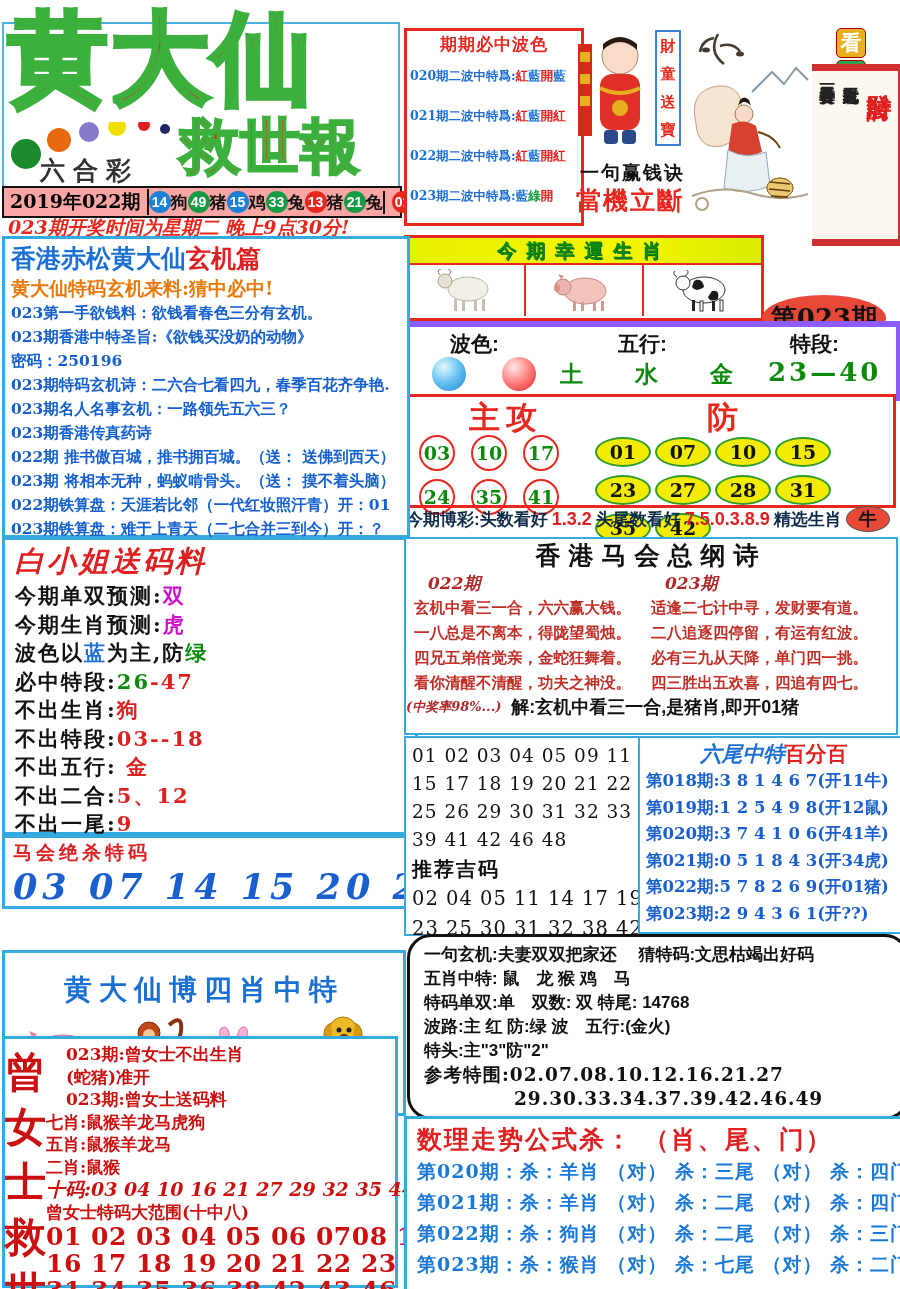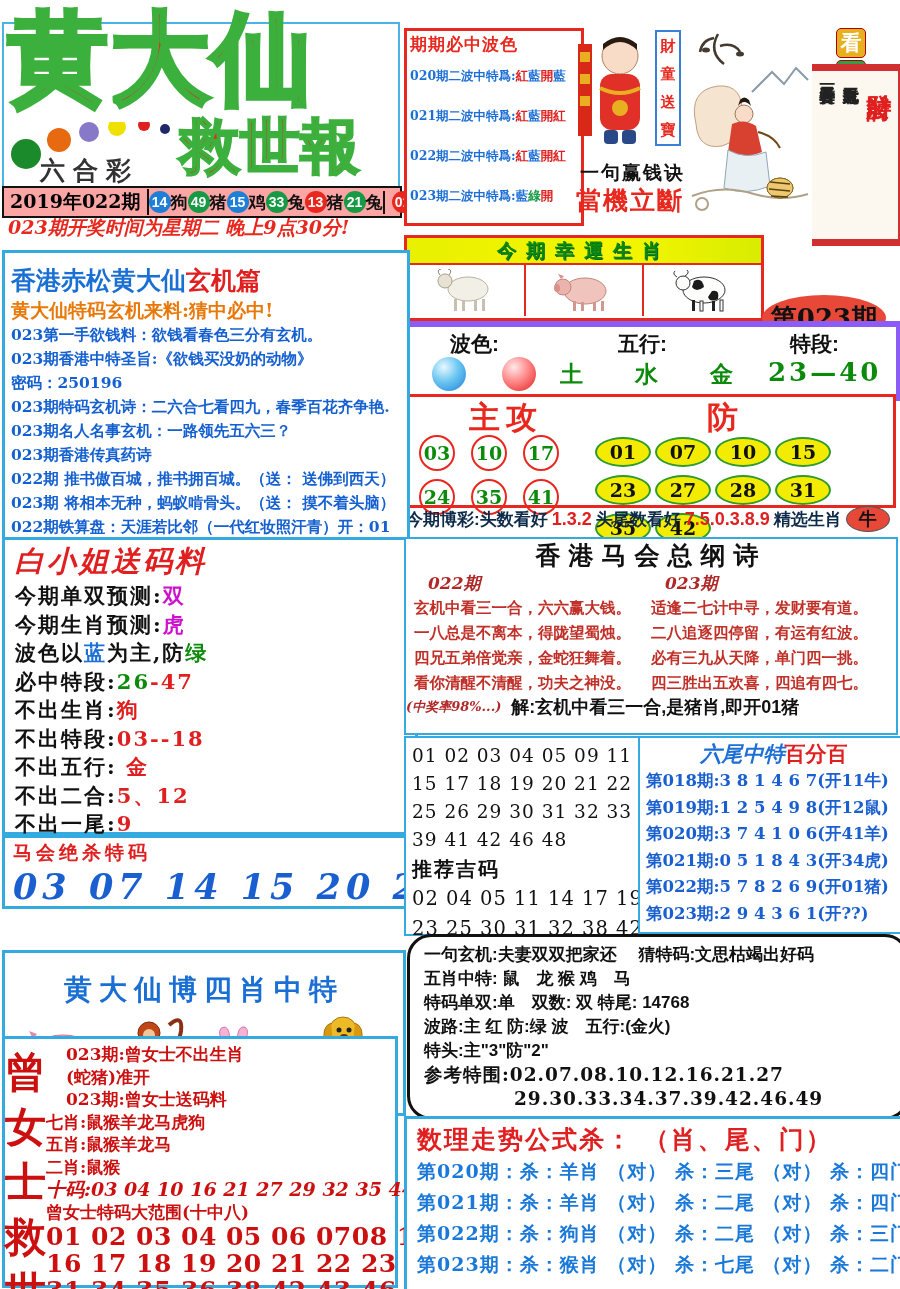--- a/index.html
+++ b/index.html
@@ -21,21 +21,21 @@
   .ball-item{display:flex;align-items:center;}
   .ball-item:last-child{border-left:2px solid #111;padding-left:7px;}
   .ball{width:22px;height:22px;border-radius:50%;color:#fff;font-size:14px;font-weight:bold;
         display:inline-flex;align-items:center;justify-content:center;font-family:"Liberation Sans",sans-serif;}
   .ball-blue{background:#1d7fd6;} .ball-green{background:#169a43;} .ball-red{background:#e8281e;}
   .ball-zodiac{font-size:17px;font-weight:bold;color:#111;}
   .draw-note{left:8px;top:215px;font-size:19px;font-weight:bold;font-style:italic;color:#e8281e;white-space:nowrap;}
 
   
   .wave-box{left:404px;top:28px;width:168px;height:188px;border:3px solid #e8281e;background:#fff;padding:2px 3px;}
-  .wave-title{color:#e8281e;font-size:17px;font-weight:bold;text-align:left;letter-spacing:1px;white-space:nowrap;}
+  .wave-title{color:#e8281e;font-size:17px;font-weight:bold;text-align:center;letter-spacing:1px;white-space:nowrap;}
   .wave-lines{display:flex;flex-direction:column;justify-content:space-around;height:160px;}
   .wave-line{font-size:12.5px;font-weight:bold;white-space:nowrap;}
   .wave-prefix{color:#1d6fd6;}
 
   
   .caitong-box{left:655px;top:30px;width:22px;height:112px;border:2px solid #3a7fd6;display:flex;flex-direction:column;
                align-items:center;justify-content:space-around;color:#e8281e;font-size:15px;font-weight:bold;background:#fff;}
   .yiju-title{left:580px;top:160px;font-size:19px;font-weight:bold;color:#111;letter-spacing:2px;white-space:nowrap;}
   .dangji{left:576px;top:184px;font-size:25px;font-weight:bold;color:#e8281e;letter-spacing:2px;white-space:nowrap;}
 
@@ -80,21 +80,21 @@
   .fang-num{width:52px;height:26px;border-radius:50%;background:#f4ec00;border:2px solid #2f9a2f;color:#111;
             font-size:19px;font-weight:bold;display:inline-flex;align-items:center;justify-content:center;}
   .bocai{left:406px;top:506px;width:492px;font-size:17px;font-weight:bold;color:#0d2a4a;white-space:nowrap;
          display:flex;align-items:center;gap:4px;font-family:"Liberation Sans",sans-serif;}
   .bocai .red{color:#e02020;font-size:18px;}
   .niu-oval{background:#e84838;border:1px solid #555;border-radius:50%;width:42px;height:24px;display:inline-flex;
             align-items:center;justify-content:center;color:#111;font-size:18px;font-weight:bold;}
 
   
   .lbox{left:2px;border:3px solid #35aae0;background:#fff;width:390px;}
-  .xuanji-box{top:250px;height:290px;padding:11px 6px;}
+  .xuanji-box{top:236px;height:290px;padding:3px 6px;}
   .xj-title{font-size:25px;font-weight:bold;white-space:nowrap;}
   .xj-title .b{color:#1a6fd4;} .xj-title .r{color:#e02020;}
   .xuanji-lines .xuanji-line{display:block;color:#1560d0;font-size:15.5px;font-weight:bold;line-height:24px;white-space:nowrap;}
   .xuanji-lines .xuanji-line:first-child{color:#e87808;font-size:19px;line-height:26px;}
 
   .bxj-box{top:537px;height:288px;padding:2px 10px;}
   .bxj-title{color:#e02020;font-size:29px;font-weight:bold;font-style:italic;letter-spacing:3px;}
   .bxj-row{font-size:21px;font-weight:bold;color:#111;line-height:28.5px;white-space:nowrap;letter-spacing:2px;}
   .c-mag{color:#cc10cc;} .c-red{color:#e02020;} .c-blue{color:#1d6fd6;} .c-green{color:#0c8a0c;}
 

